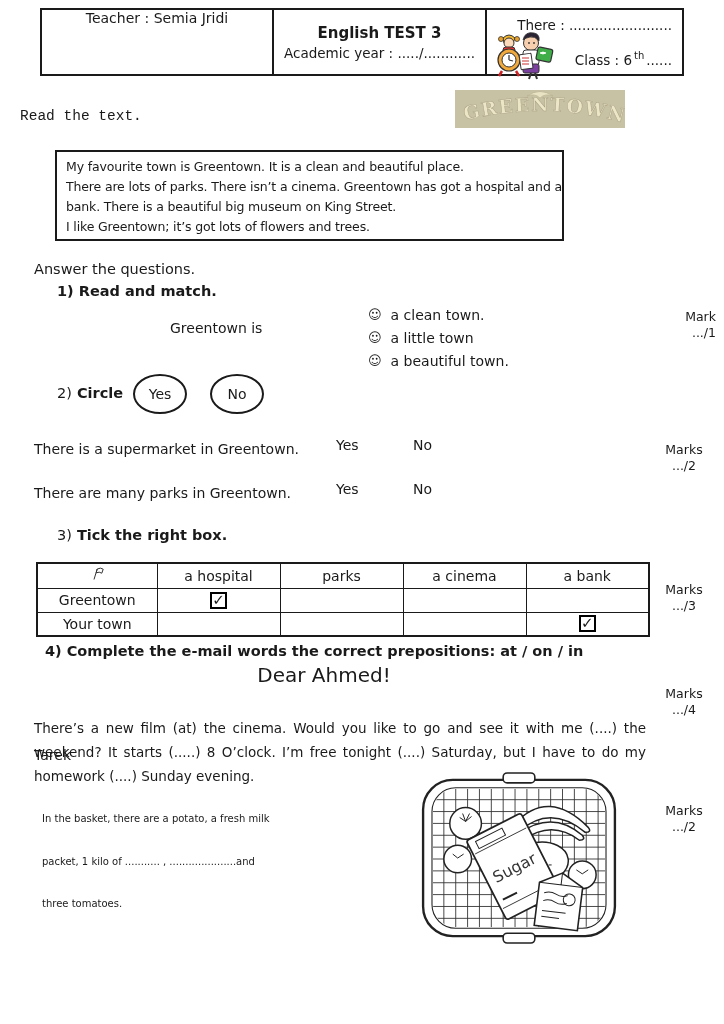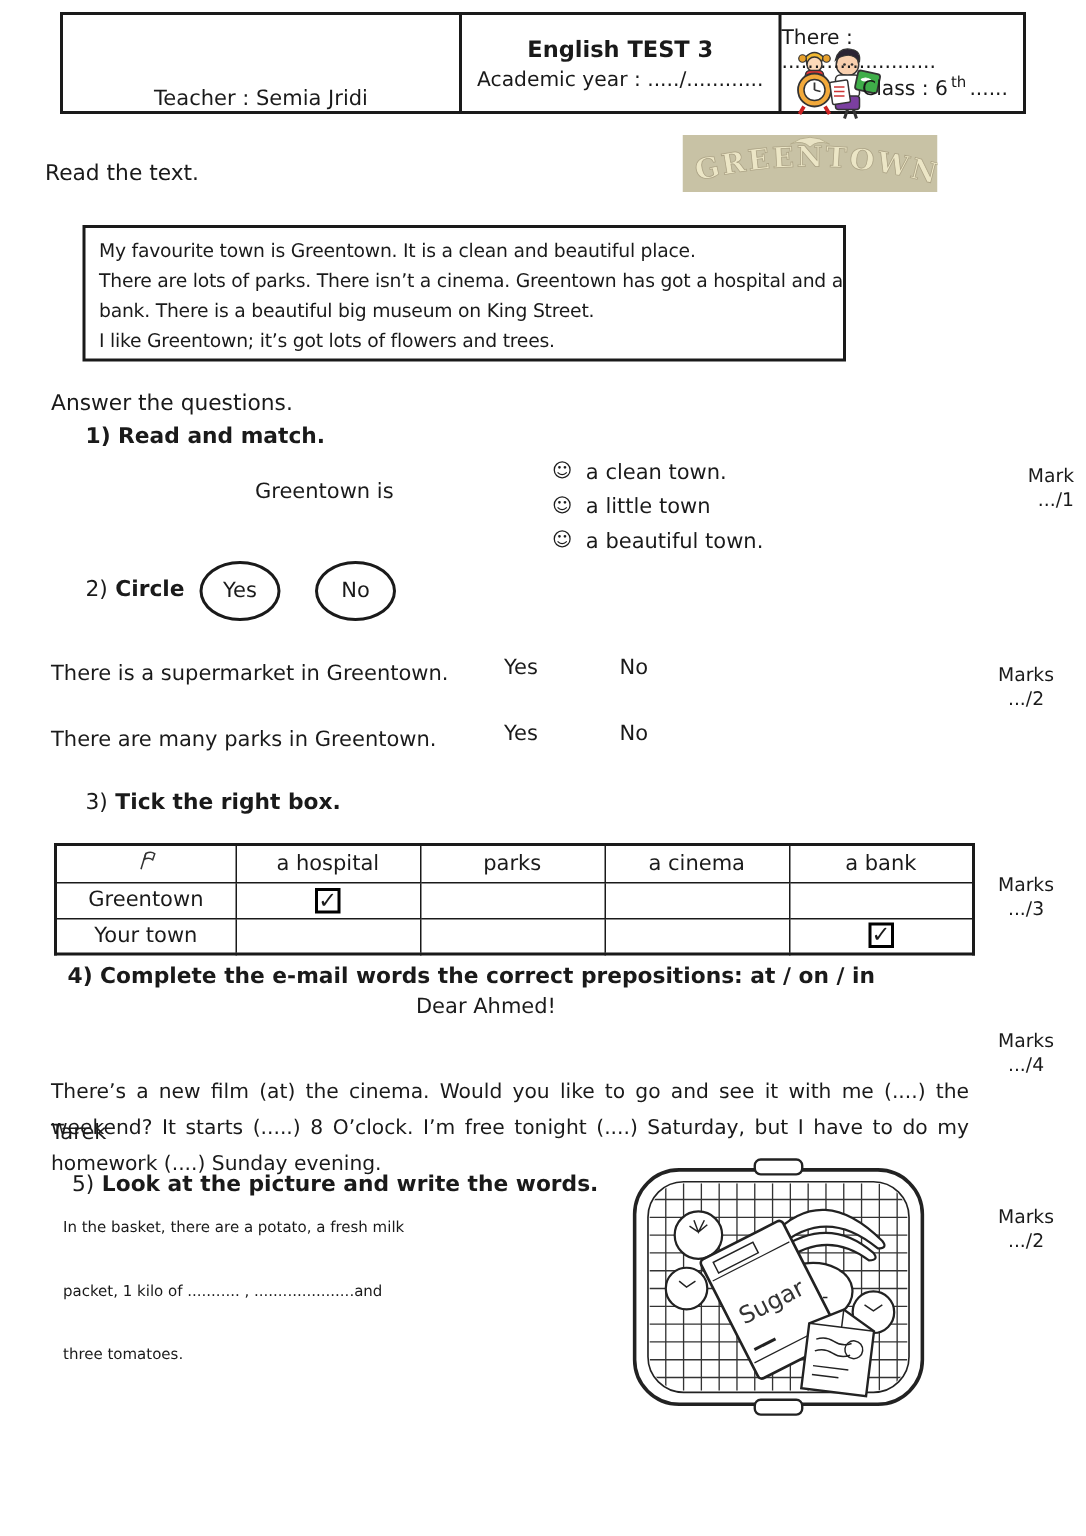--- a/index.html
+++ b/index.html
@@ -7,33 +7,33 @@
   #page {
     position:relative; width:724px; height:1024px; margin:0 auto;
     background:#ffffff; overflow:hidden;
     font-family:"DejaVu Sans", sans-serif; color:#1a1a1a;
   }
   .abs { position:absolute; }
 
   
   .header-table { left:40px; top:8px; width:644px; height:68px; display:flex; border:2px solid #1a1a1a; }
   .hcell { height:100%; }
-  .hcell-1 { width:264px; display:flex; align-items:flex-end; justify-content:center; font-size:14px; }
+  .hcell-1 { width:230px; display:flex; align-items:flex-start; justify-content:center; font-size:14px; }
   .hcell-2 { width:215px; border-left:2px solid #1a1a1a; border-right:2px solid #1a1a1a;
              display:flex; flex-direction:column; align-items:center; justify-content:center; gap:3px; }
   .hcell-2 .t { font-size:15px; font-weight:bold; }
   .hcell-2 .y { font-size:13.5px; }
   .hcell-3 { flex:1; position:relative; }
   .name-line { position:absolute; top:7px; right:10px; font-size:13.5px; }
   .class-line { position:absolute; bottom:7px; right:10px; font-size:13.5px; }
   .class-line sup { font-size:10px; margin:0 2px; }
   .students-art { position:absolute; left:6px; top:20px; }
 
   
-  .read-instruction { left:30px; top:108px; font-size:14.5px; }
+  .read-instruction { left:20px; top:108px; font-size:14.5px;font-family:Liberation Mono, monospace; }
   .greentown-sign { left:455px; top:88px; }
 
   
   .passage-box { left:55px; top:150px; width:509px; height:91px; border:2px solid #1a1a1a;
                  padding:5px 4px 5px 9px; }
   .passage-box .pline { font-size:12.5px; letter-spacing:-0.15px; line-height:20px; white-space:nowrap; }
 
   .answer-heading { left:34px; top:261px; font-size:14.5px; }
 
   .q-title { font-size:14.5px; font-weight:bold; }
@@ -61,21 +61,21 @@
                                text-align:center; vertical-align:middle;margin-top:28px; }
   .q3-table { border:2px solid #1a1a1a; }
   .q3-table tr { height:24px; }
   .checkbox { display:inline-flex; align-items:center; justify-content:center;
               width:17px; height:17px; border:2.2px solid #000; font-weight:bold;
               font-size:15px; line-height:1; }
   .checkbox:empty { display:none; }
 
   
   .q4-title { left:45px; top:643px; }
-  .q4-salutation { left:34px; top:663px; width:580px; text-align:center; font-size:14px; }
+  .q4-salutation { left:34px; top:663px; width:580px; text-align:center; font-size:20px; }
   .q4-body { left:34px; top:676px; width:612px; font-size:13.5px; line-height:24px; text-align:justify;margin-top:40px; }
   .q4-signature { left:34px; top:747px; font-size:14px; }
 
   
   .q5-title { left:48px; top:782px; }
   .q5-line { left:42px; font-size:10px; }
   .basket-art { left:420px; top:772px; }
 </style>
 </head>
 <body>
@@ -245,23 +245,20 @@
     <span class="q-num bold">4)</span><span>Complete the e-mail words the correct prepositions: at / on / in</span>
   </div>
   <div class="abs q4-salutation">Dear Ahmed!</div>
   <div class="abs q4-body">There’s a new film (at) the cinema. Would you like to go and see it with me (....) the weekend? It starts (.....) 8 O’clock. I’m free tonight (....) Saturday, but I have to do my homework (....) Sunday evening.</div>
   <div class="abs q4-signature">Tarek</div>
   <div class="abs mark-block" style="left:652px; top:686px;">
     <div>Marks</div>
     <div>.../4</div>
   </div>
 
-  <div class="abs q-title q5-title">
-    <span class="q-num">5)</span><span>Look at the picture and write the words.</span>
-  </div>
   <div class="abs q5-line" style="top:813px;">In the basket, there are a potato, a fresh milk</div>
   <div class="abs q5-line" style="top:856px;">packet, 1 kilo of ........... ,  .....................and</div>
   <div class="abs q5-line" style="top:898px;">three tomatoes.</div>
 
   <div class="abs basket-art">
     <svg width="198" height="176" viewBox="0 0 200 178">
       <defs>
         <clipPath id="basketClip">
             <rect x="13" y="17" width="174" height="140" rx="23"></rect>
           </clipPath>

